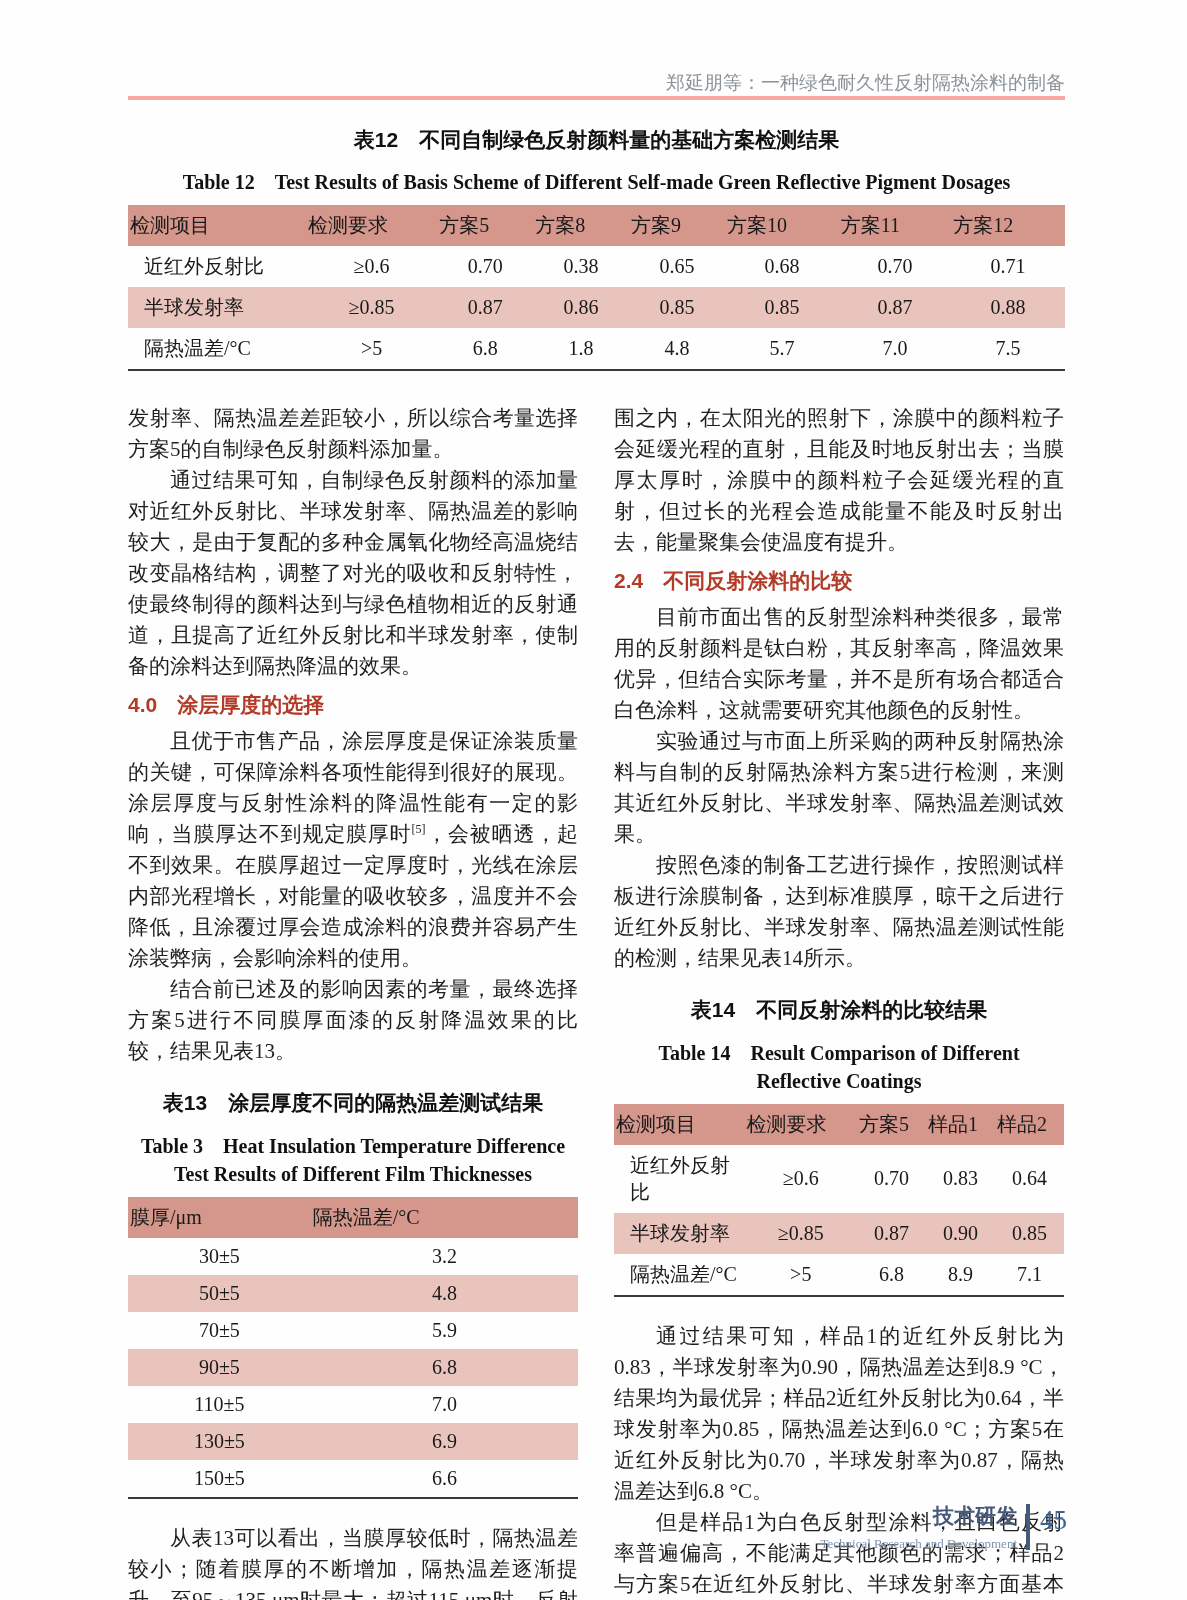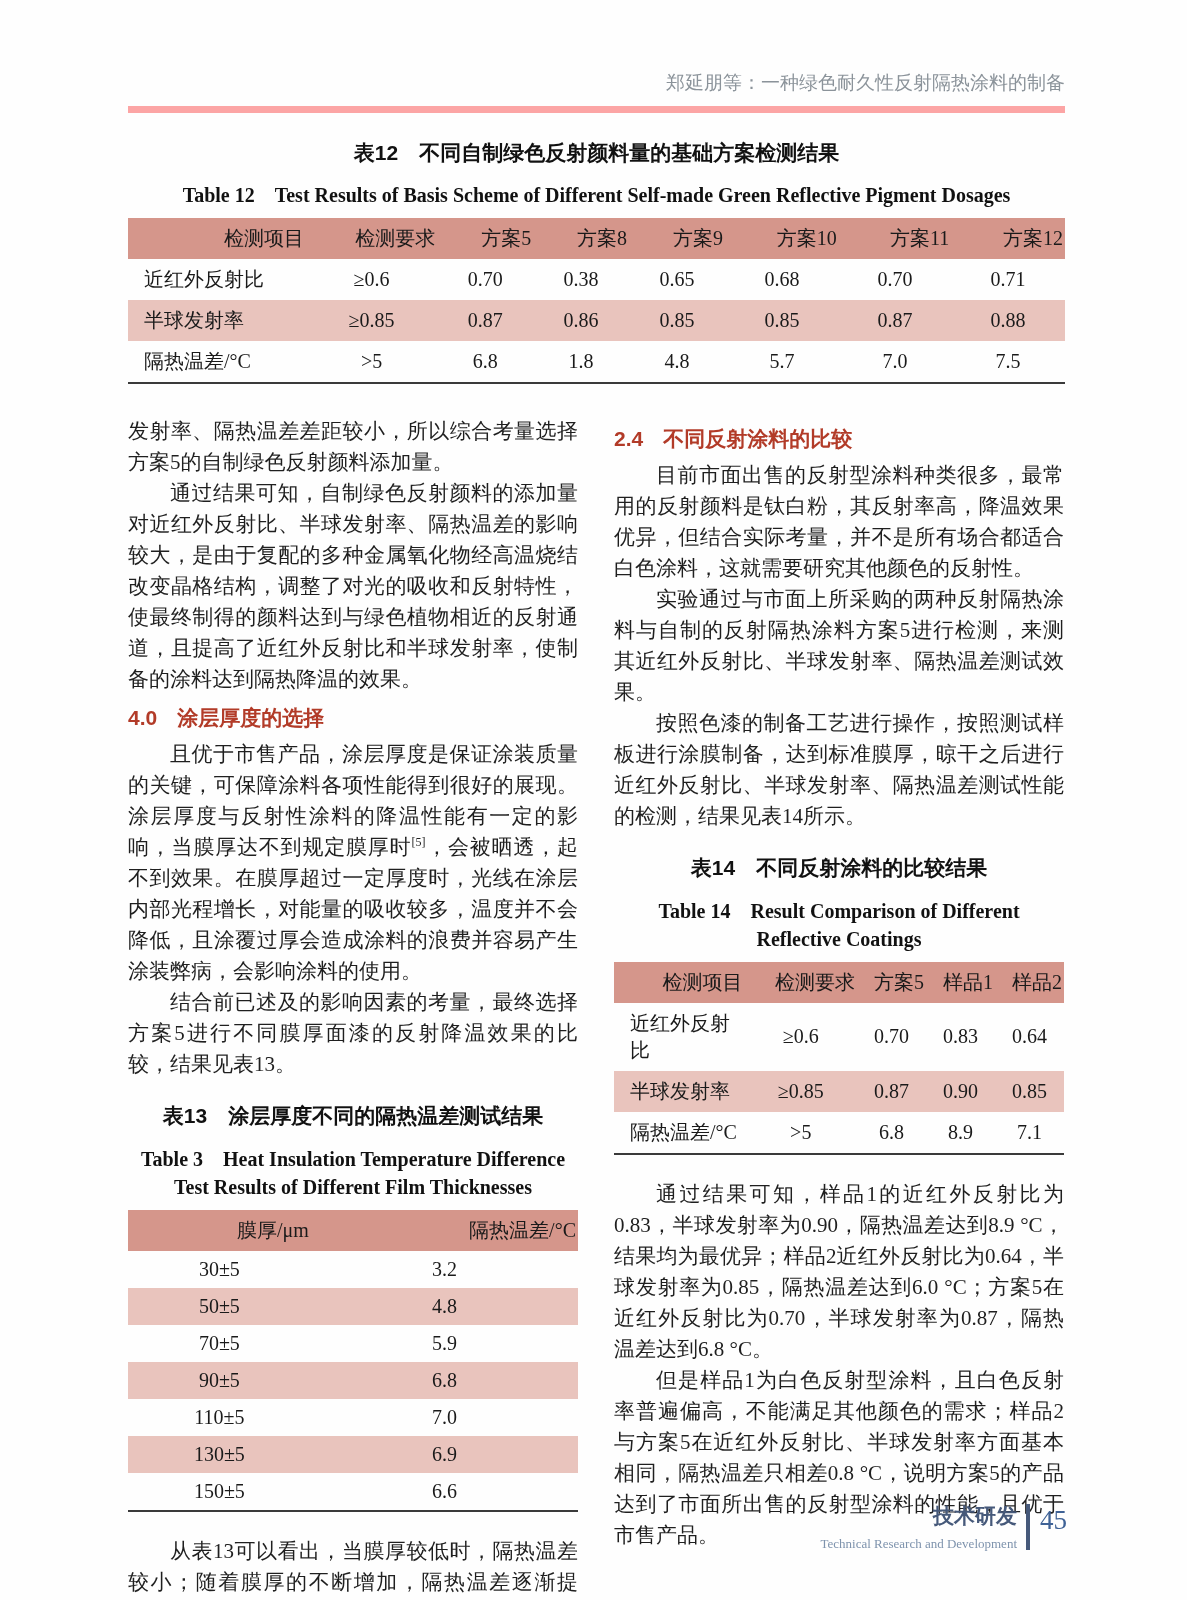--- a/index.html
+++ b/index.html
@@ -13,22 +13,21 @@
     color:#1f1f1f;
     overflow:hidden;
   }
   .content { padding:70px 122px 0 128px; }
 
   
   .running-head {
     text-align:right;
     font-family:Liberation Serif, serif;
     font-size:19px; color:#8b939a;
-    padding-bottom:10px;
-    border-bottom:7px solid #fca5a5;
+    border-bottom:4px solid #fca5a5;
   }
 
   
   .tbl-block { text-align:center; }
   .tbl-title-cn {
     font-family:"Liberation Sans","DejaVu Sans",sans-serif;
     font-weight:bold; font-size:21px; color:#111;
     line-height:1.35;
   }
   .tbl-title-en {
@@ -38,21 +37,21 @@
 
   
   table.tbl {
     border-collapse:collapse; width:100%;
     margin-top:9px;
     font-size:20px; color:#1a1a1a;
     border-bottom:2px solid #3a3a3a;
   }
   table.tbl th {
     background:#d5968b; font-weight:normal;
-    padding:7px 2px; text-align:right;
+    padding:7px 2px; text-align:left;
   }
   table.tbl td { padding:7px 2px; text-align:center; }
   table.tbl tbody tr:nth-child(even) { background:#e9c4bd; }
   table.lead-left tbody td:first-child { text-align:left; padding-left:16px; }
 
   #table12-wrap { margin-top:26px; }
   #table12 th:first-child { width:19%; }
   #table12 th:nth-child(2) { width:14%; }
 
   #table14 th:first-child { width:29%; }
@@ -204,20 +203,21 @@
                 </tr>
               </tbody>
             </table>
         </div>
 
         <p>从表13可以看出，当膜厚较低时，隔热温差较小；随着膜厚的不断增加，隔热温差逐渐提升，至95～135 μm时最大；超过115 μm时，反射隔热温差不再随着温度增加而增加，且略有降低的趋势。</p>
 
       </div>
 
       <div class="col">
+        <p class="noindent">围之内，在太阳光的照射下，涂膜中的颜料粒子会延缓光程的直射，且能及时地反射出去；当膜厚太厚时，涂膜中的颜料粒子会延缓光程的直射，但过长的光程会造成能量不能及时反射出去，能量聚集会使温度有提升。</p>
         <div class="sec-heading">
           <span class="num">2.4</span><span>不同反射涂料的比较</span>
         </div>
         <p>目前市面出售的反射型涂料种类很多，最常用的反射颜料是钛白粉，其反射率高，降温效果优异，但结合实际考量，并不是所有场合都适合白色涂料，这就需要研究其他颜色的反射性。</p>
         <p>实验通过与市面上所采购的两种反射隔热涂料与自制的反射隔热涂料方案5进行检测，来测其近红外反射比、半球发射率、隔热温差测试效果。</p>
         <p>按照色漆的制备工艺进行操作，按照测试样板进行涂膜制备，达到标准膜厚，晾干之后进行近红外反射比、半球发射率、隔热温差测试性能的检测，结果见表14所示。</p>
 
         <div class="tbl-block inner-tbl-block">
           <div class="tbl-title-cn">表14　不同反射涂料的比较结果</div>
           <div class="tbl-title-en">Table 14　Result Comparison of Different Reflective Coatings</div>

